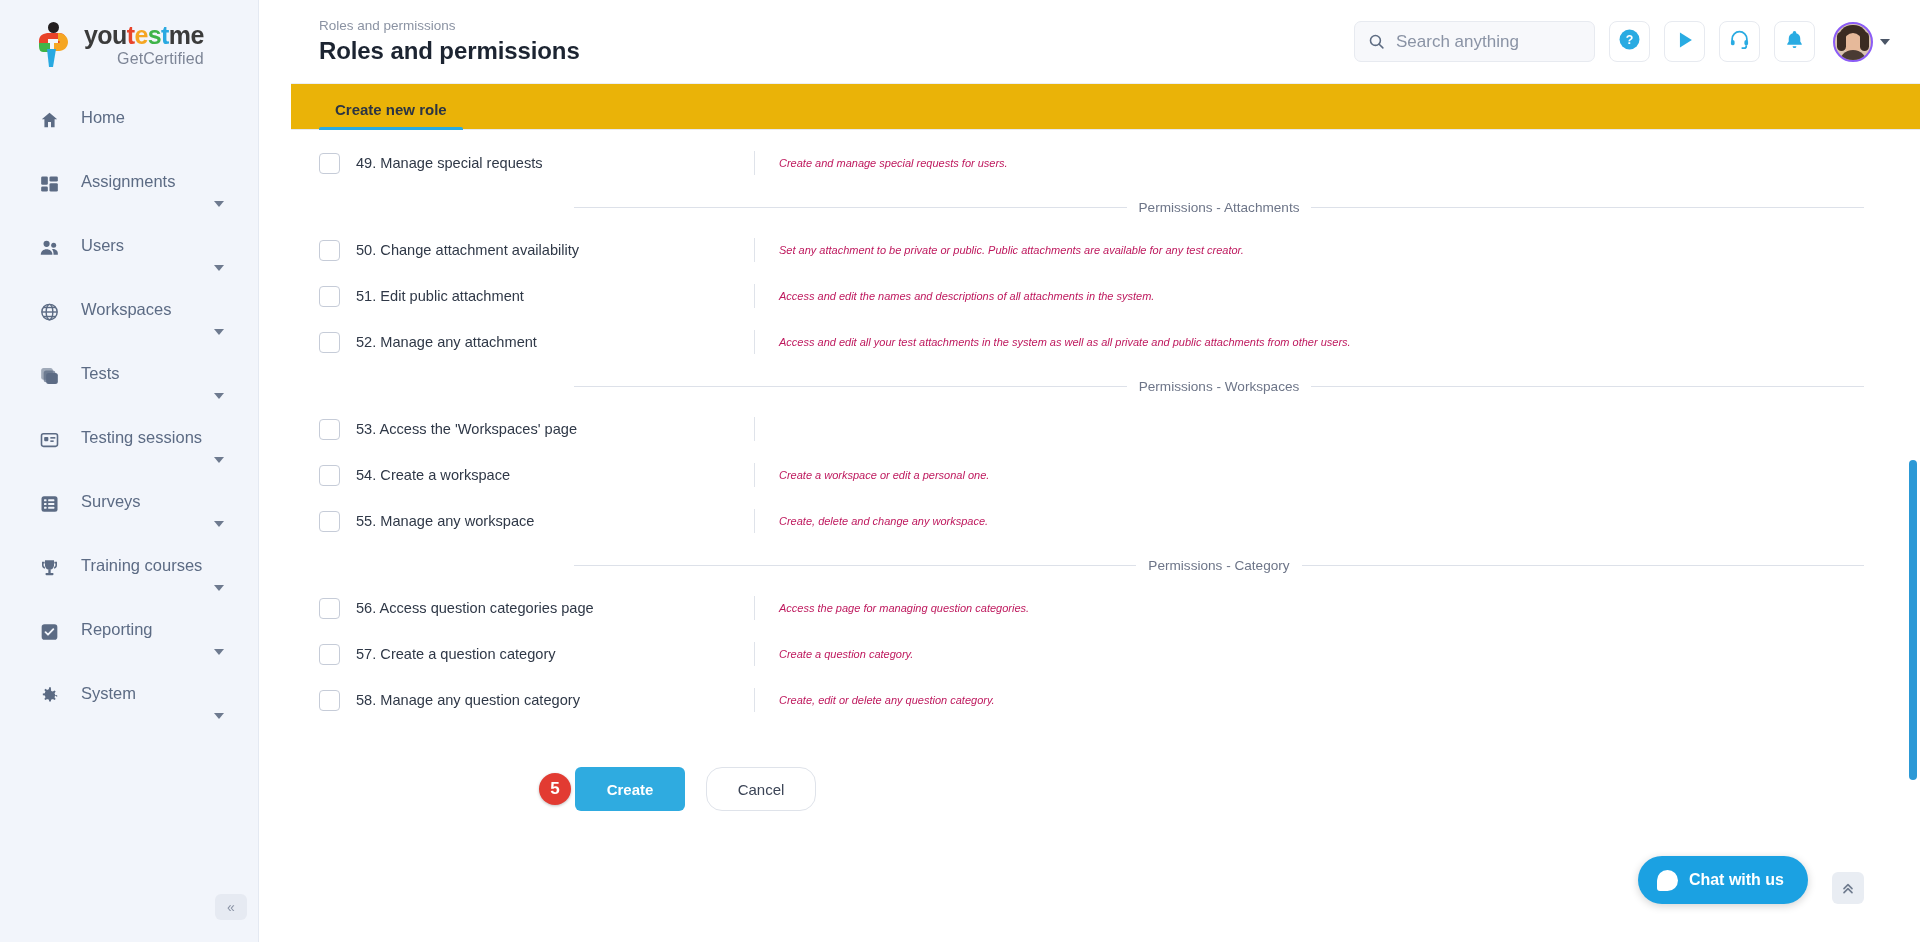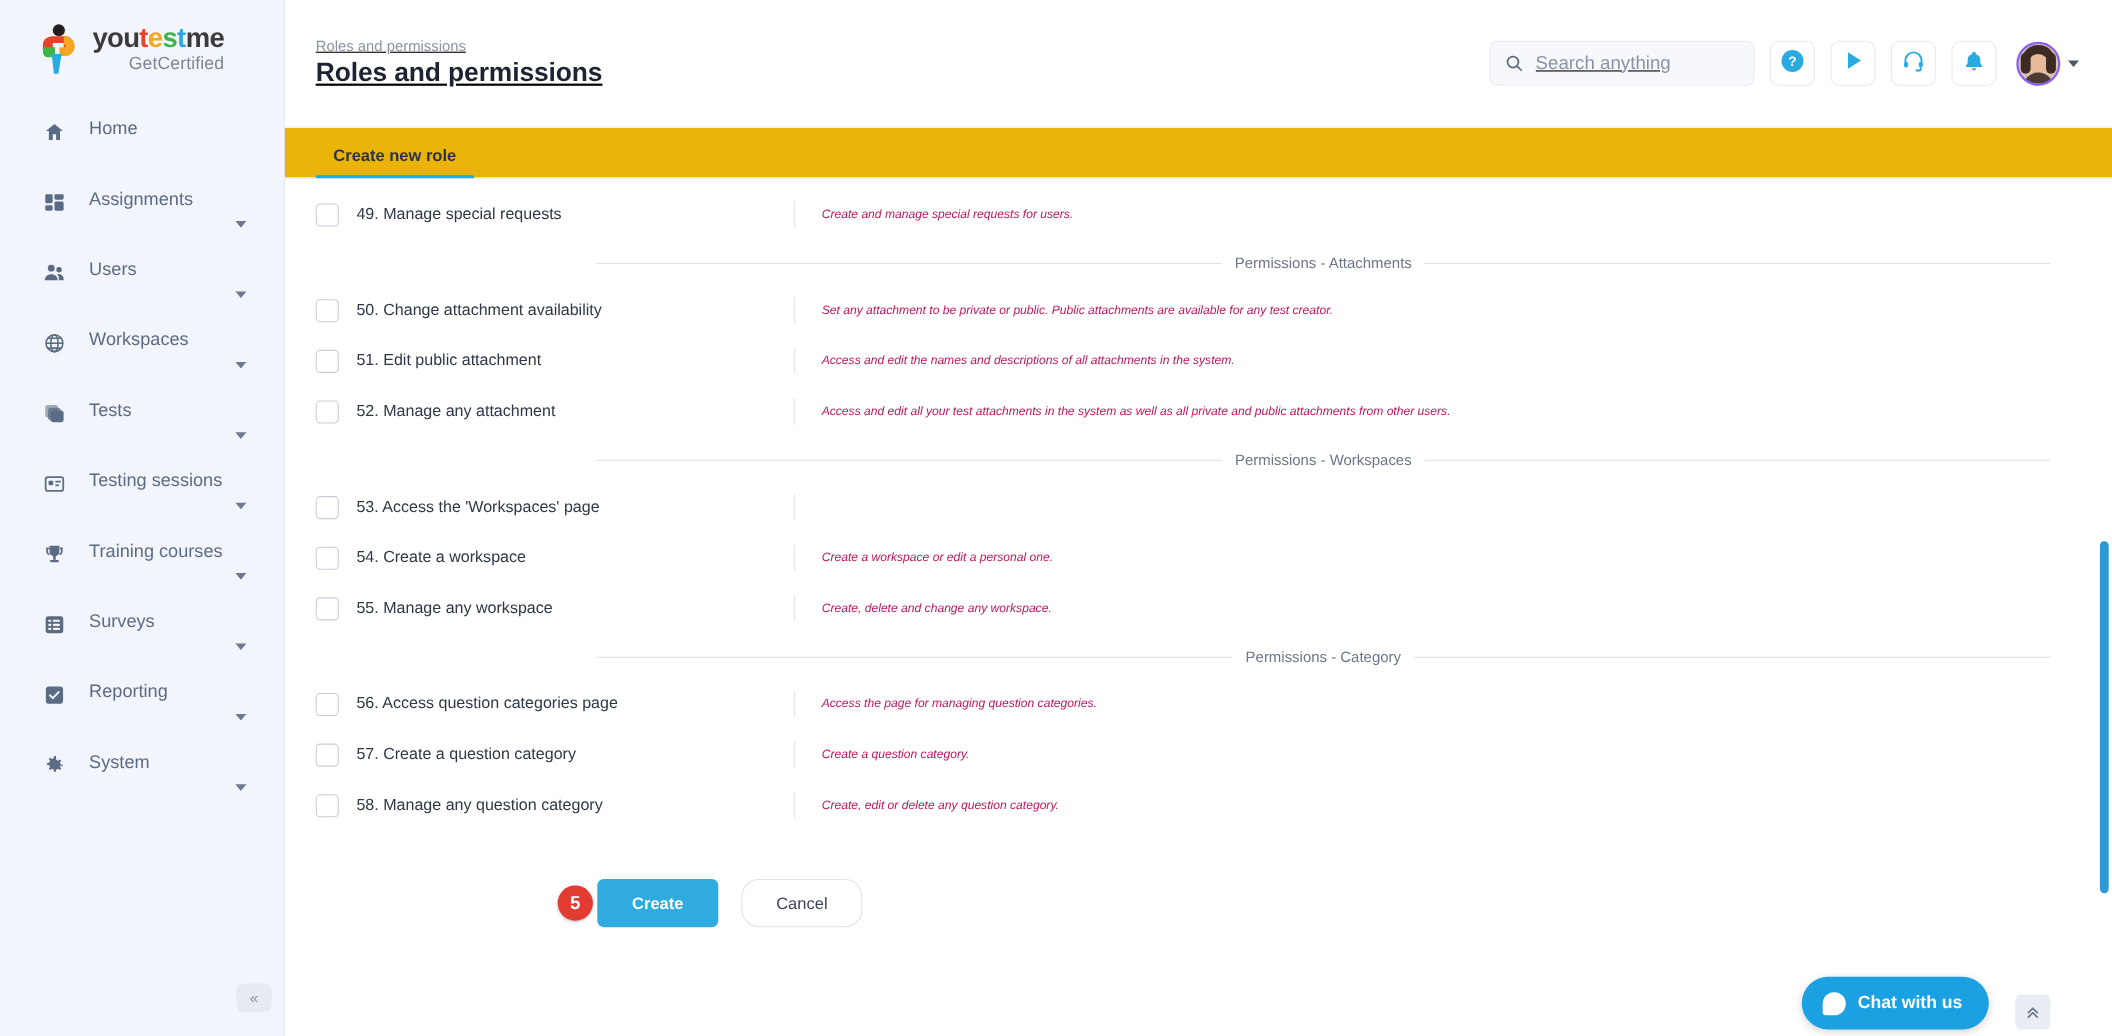--- a/index.html
+++ b/index.html
@@ -2,21 +2,21 @@
 <html><head>
 <meta charset="utf-8">
 <style>
   * { box-sizing: border-box; margin: 0; padding: 0; }
   html, body {
     width: 1920px; height: 942px;
     font-family: "Liberation Sans", sans-serif;
     background: #ffffff;
     overflow: hidden;
   }
-  #app { position: relative; width: 1920px; height: 942px; display: flex; }
+  #app { position: relative; width: 1920px; height: 942px; display: flex; gap: 32px; }
 
   
   #sidebar {
     width: 259px; height: 942px;
     background: #f2f5fb;
     flex: 0 0 259px;
     position: relative;
     border-right: 1px solid #e4e9f2;
   }
   .logo-wrap {
@@ -69,27 +69,26 @@
     background: #e6eaf2;
     display: flex; align-items: center; justify-content: center;
     color: #8a93a5; font-size: 14px;
     cursor: pointer;
   }
 
   
   #main { flex: 1 1 auto; height: 942px; position: relative; background: #fff; }
 
   .topbar {
-    height: 116px;
+    height: 84px;
     display: flex; align-items: center;
     padding: 0 30px 0 28px;
     background:#fff;
     border-bottom: 1px solid #eceff4;
     position: relative;
-    text-decoration: underline;
   }
   .crumbs { flex: 1 1 auto; }
   .crumb-line { font-size: 13.5px; color: #8b93a3; margin-bottom: 4px; }
   .page-title { font-size: 24px; font-weight: 700; color: #1c2431; letter-spacing: -0.1px;}
 
   .topbar-right { display: flex; align-items: center; gap: 14px; }
   .searchbox {
     width: 241px; height: 41px;
     background: #f7f8fb;
     border: 1px solid #e7eaf0;
@@ -345,44 +344,44 @@
               <line x1="13" y1="13.4" x2="17" y2="13.4"></line>
             </svg>
         </span>
         <span class="nav-label">Testing sessions</span>
         <span class="nav-caret"></span>
       </div>
 
       <div class="nav-item">
         <span class="nav-ico">
           <svg width="21" height="20" viewBox="0 0 24 24" fill="currentColor">
-              <path d="M6.6 2.6h10.8v6.2a5.4 5.4 0 0 1-10.8 0z"></path>
-              <path d="M3 4.4h3.2v2.2H4.9v2.1a2 2 0 0 0 1.6 2v2.2C4.2 12.5 3 10.6 3 8.6z"></path>
-              <path d="M21 4.4h-3.2v2.2h1.3v2.1a2 2 0 0 1-1.6 2v2.2c2.3-.4 3.5-2.3 3.5-4.3z"></path>
-              <rect x="10.6" y="13.6" width="2.8" height="4.4"></rect>
-              <rect x="7.2" y="18" width="9.6" height="2.6" rx="1"></rect>
-            </svg>
-        </span>
-        <span class="nav-label">Training courses</span>
-        <span class="nav-caret"></span>
-      </div>
-
-      <div class="nav-item">
-        <span class="nav-ico">
-          <svg width="21" height="20" viewBox="0 0 24 24" fill="currentColor">
               <rect x="2.4" y="2.8" width="19.2" height="18.4" rx="3"></rect>
               <rect x="5.4" y="6.4" width="3" height="2.4" rx=".6" fill="#f2f5fb"></rect>
               <rect x="10.4" y="6.4" width="7.4" height="2.4" rx=".6" fill="#f2f5fb"></rect>
               <rect x="5.4" y="10.8" width="3" height="2.4" rx=".6" fill="#f2f5fb"></rect>
               <rect x="10.4" y="10.8" width="7.4" height="2.4" rx=".6" fill="#f2f5fb"></rect>
               <rect x="5.4" y="15.2" width="3" height="2.4" rx=".6" fill="#f2f5fb"></rect>
               <rect x="10.4" y="15.2" width="7.4" height="2.4" rx=".6" fill="#f2f5fb"></rect>
             </svg>
         </span>
         <span class="nav-label">Surveys</span>
+        <span class="nav-caret"></span>
+      </div>
+
+      <div class="nav-item">
+        <span class="nav-ico">
+          <svg width="21" height="20" viewBox="0 0 24 24" fill="currentColor">
+              <path d="M6.6 2.6h10.8v6.2a5.4 5.4 0 0 1-10.8 0z"></path>
+              <path d="M3 4.4h3.2v2.2H4.9v2.1a2 2 0 0 0 1.6 2v2.2C4.2 12.5 3 10.6 3 8.6z"></path>
+              <path d="M21 4.4h-3.2v2.2h1.3v2.1a2 2 0 0 1-1.6 2v2.2c2.3-.4 3.5-2.3 3.5-4.3z"></path>
+              <rect x="10.6" y="13.6" width="2.8" height="4.4"></rect>
+              <rect x="7.2" y="18" width="9.6" height="2.6" rx="1"></rect>
+            </svg>
+        </span>
+        <span class="nav-label">Training courses</span>
         <span class="nav-caret"></span>
       </div>
 
       <div class="nav-item">
         <span class="nav-ico">
           <svg width="21" height="20" viewBox="0 0 24 24" fill="currentColor">
               <rect x="2.6" y="2.6" width="18.8" height="18.8" rx="3.4"></rect>
               <path d="M7.2 12.2l3 3 6.4-6.6" fill="none" stroke="#f2f5fb" stroke-width="2.2" stroke-linecap="round" stroke-linejoin="round"></path>
             </svg>
         </span>

